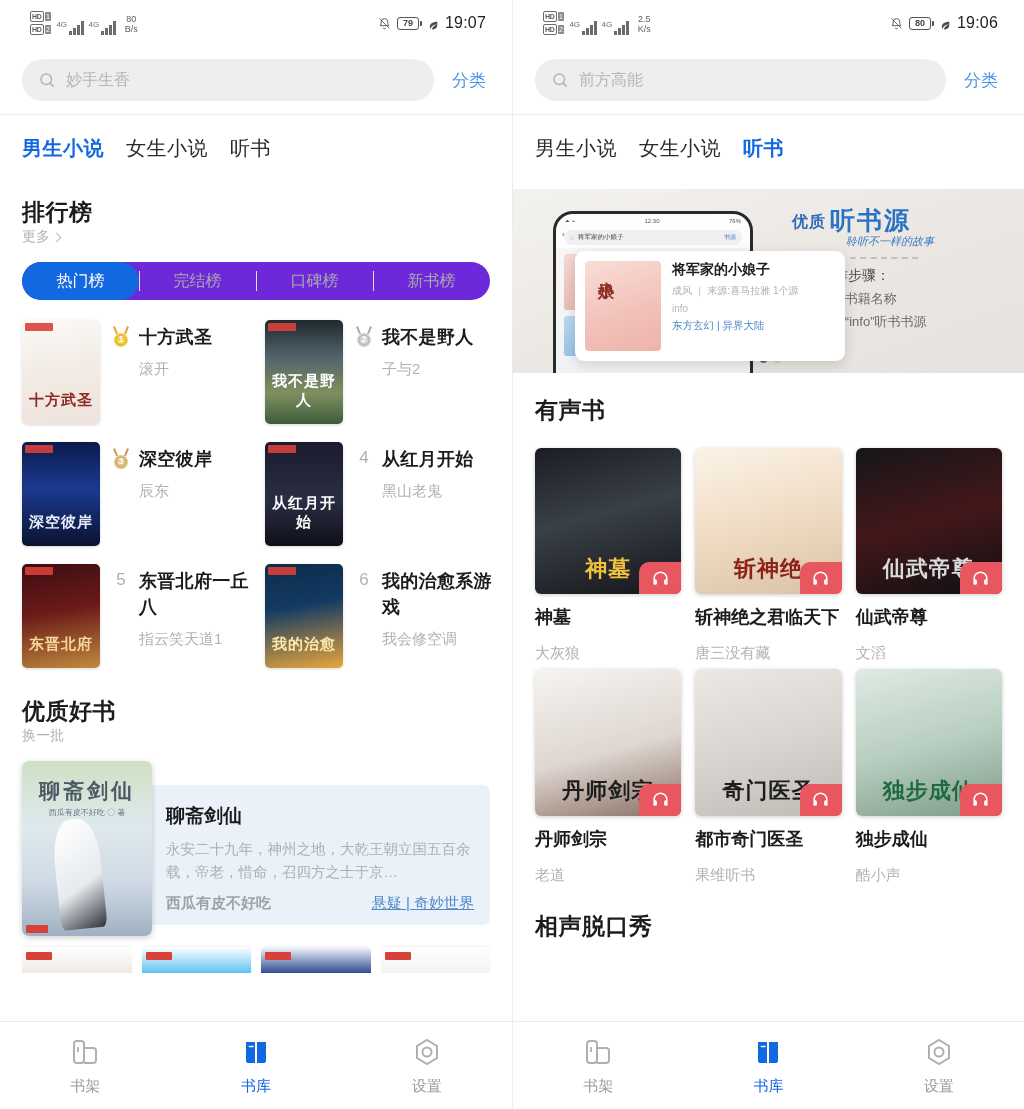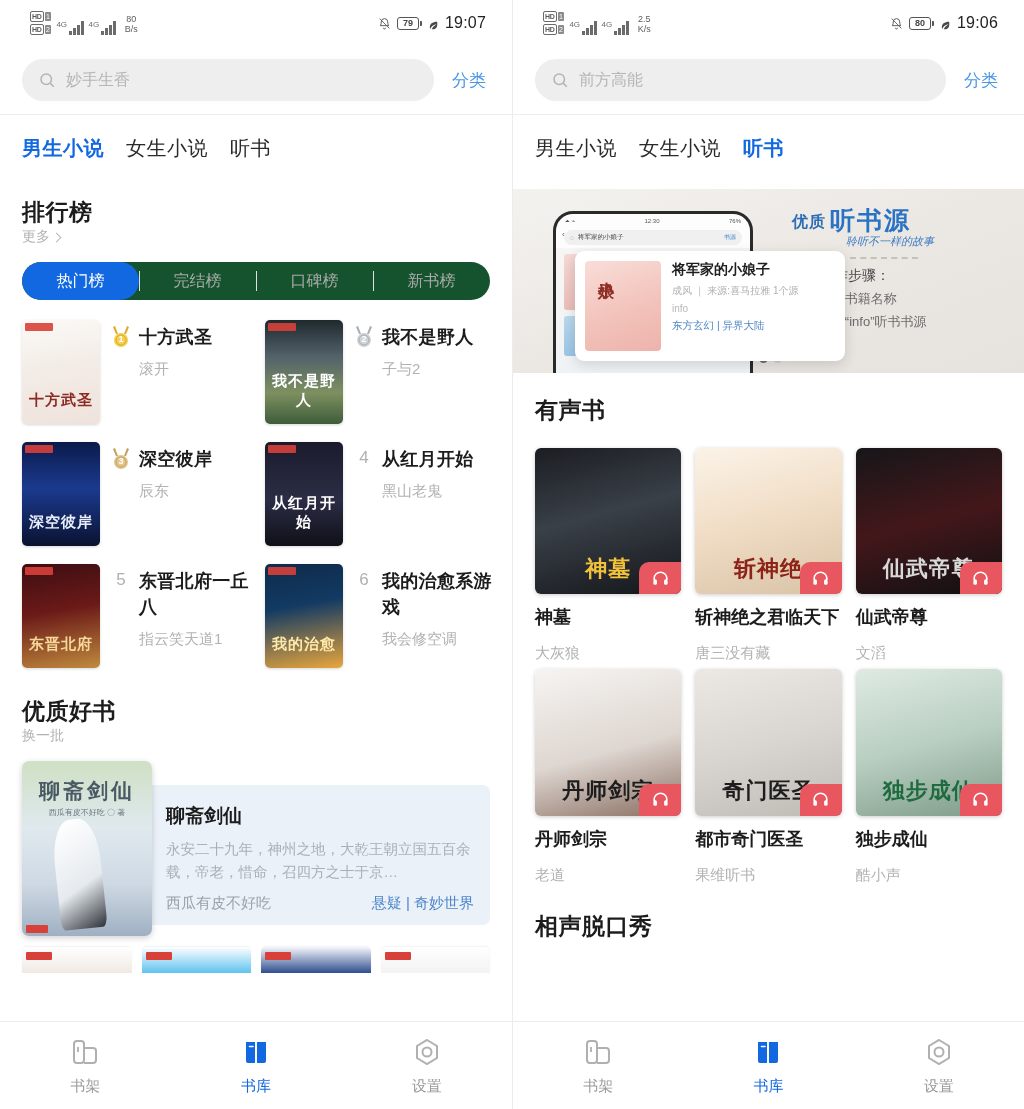--- a/index.html
+++ b/index.html
@@ -65,21 +65,21 @@
 
   
   .sec-head { display: flex; align-items: baseline; justify-content: space-between;
               padding: 0 22px; margin-top: 16px; margin-bottom: 16px; flex-direction: column; }
   .sec-title { font-size: 23px; font-weight: bold; color: #1c1c1c; letter-spacing: 0.5px; }
   .sec-more { font-size: 14px; color: #b3b3b3; display: flex; align-items: center; gap: 3px; }
   .chev { display: inline-block; width: 7px; height: 7px; border-right: 1.5px solid #b8b8b8;
           border-top: 1.5px solid #b8b8b8; transform: rotate(45deg); }
 
   
-  .ranktabs { margin: 0 22px 6px 22px; height: 38px; background: #14532d;
+  .ranktabs { margin: 0 22px 6px 22px; height: 38px; background: #6d28d9;
               border-radius: 19px; display: flex; overflow: hidden; }
   .ranktab { flex: 1; display: flex; align-items: center; justify-content: center;
              font-size: 16px; color: #a9a9a9; position: relative; }
   .ranktab + .ranktab::before { content: ""; position: absolute; left: 0; top: 9px;
               bottom: 9px; width: 1px; background: #e0e0e0; }
   .ranktab.active { background: #1268e0; color: #ffffff; border-radius: 19px; }
   .ranktab.active::before { display: none; }
 
   
   .rankgrid { display: grid; grid-template-columns: 1fr 1fr; column-gap: 8px; row-gap: 6px;
@@ -106,22 +106,22 @@
             position: relative; overflow: hidden; z-index: 2;
             box-shadow: 0 2px 6px rgba(0,0,0,.18); }
   .qpanel { flex: 1; background: #eaf1f8; border-radius: 7px; margin-left: -12px;
             margin-top: 24px; margin-bottom: 14px; padding: 18px 16px 12px 26px;
             display: flex; flex-direction: column; }
   .q-title { font-size: 19px; font-weight: bold; color: #1c1c1c; }
   .q-desc { font-size: 14.5px; color: #a9b0b8; line-height: 23px; margin-top: 9px;
             display: -webkit-box; -webkit-line-clamp: 2; -webkit-box-orient: vertical;
             overflow: hidden; }
   .q-foot { display: flex; justify-content: space-between; align-items: baseline; margin-top: 10px; }
-  .q-author { font-size: 15px; color: #9aa3ab; }
-  .q-tags { font-size: 15px; color: #4d86c9; }
+  .q-author { font-size: 15px; color: #9aa3ab; font-weight: bold; }
+  .q-tags { font-size: 15px; color: #4d86c9; text-decoration: underline; }
 
   .peekrow { display: flex; gap: 10px; padding: 8px 22px 0 22px; }
   .peek { flex: 1; height: 26px; border-radius: 5px 5px 0 0; position: relative; overflow: hidden;
           box-shadow: 0 -1px 2px rgba(0,0,0,.06); }
   .peek .qd { position: absolute; left: 4px; top: 5px; width: 26px; height: 8px;
               background: #d8403a; border-radius: 1px; }
 
   
   .banner { margin: 8px 0 0 0; height: 184px; position: relative; overflow: hidden;
             background: linear-gradient(160deg,#f4f2ef 0%,#ebe8e4 50%,#e6e3de 100%); }

